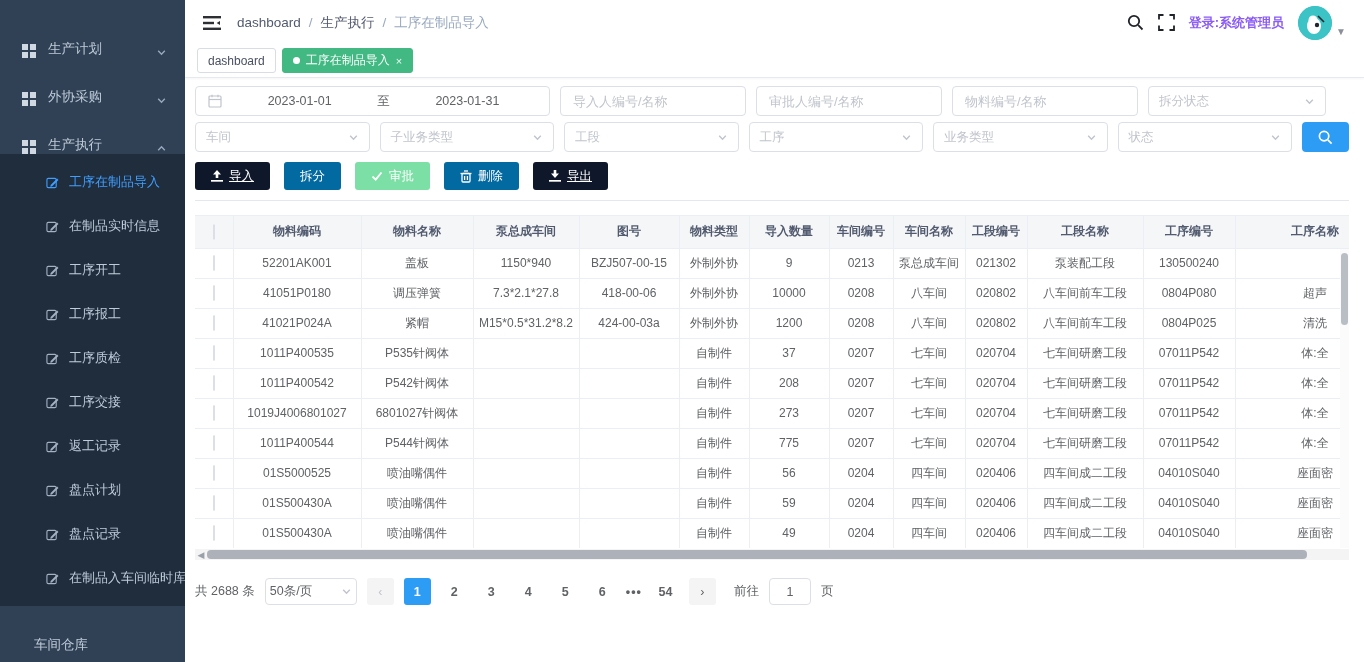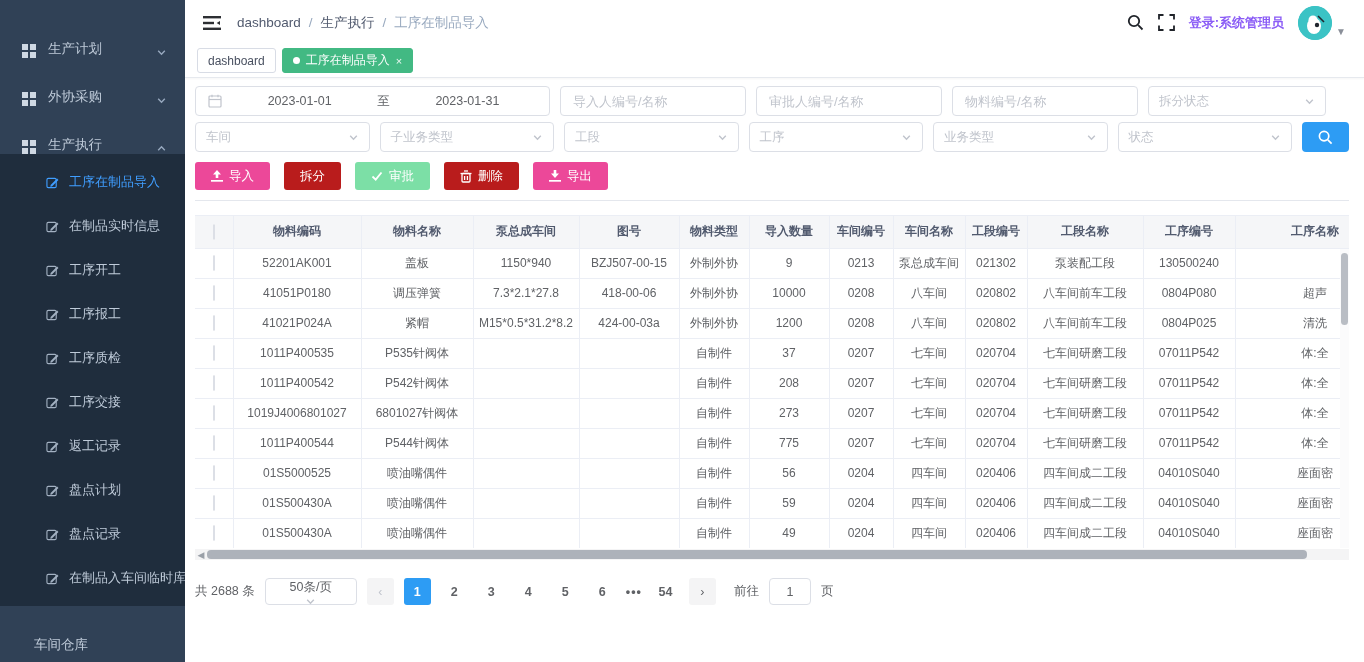--- a/index.html
+++ b/index.html
@@ -55,22 +55,22 @@
   .f-input input { border:none; outline:none; width:100%; font-size:13px; color:#606266; background:transparent; font-family:inherit; }
   .f-input input::placeholder { color:#c0c4cc; }
   .f-select { width:178px; padding:0 10px; justify-content:space-between; cursor:pointer; }
   .f-select .ph { color:#c0c4cc; }
   .f-select .chev { color:#c0c4cc; display:flex; }
   .search-btn { width:48px; height:30px; background:#2d9cf4; border:none; border-radius:4px; color:#fff; display:flex; align-items:center; justify-content:center; cursor:pointer; }
 
   
   .actions { display:flex; gap:14px; margin:10px 0 10px; }
   .btn { height:28px; border:none; border-radius:3px; color:#fff; font-size:12.5px; padding:0 16px; display:flex; align-items:center; gap:6px; cursor:pointer; font-family:inherit; }
-  .btn.warning { background:#ec4899; }
-  .btn.danger-light { background:#b91c1c;align-items:center; }
+  .btn.warning { background:#0f172a;text-decoration:underline; }
+  .btn.danger-light { background:#0369a1;align-items:center; }
   .btn.success-light { background:#7cdfa6; }
   .btn .b-icon { display:flex; }
 
   .divider { border-top:1px solid #e4e7ed; margin:4px 0 14px; }
 
   
   .table-wrap { position:relative; height:333px; overflow:hidden; border-top:1px solid #ebeef5; }
   table { border-collapse:collapse; table-layout:fixed; width:1200px; }
   th, td { border:1px solid #ebeef5; border-top:none; font-size:12px; text-align:center; overflow:hidden; white-space:nowrap; }
   th { height:32px; background:#f5f6f8; color:#515a6e; font-weight:bold; }
@@ -78,21 +78,21 @@
   td:first-child, th:first-child { border-left:none; }
   .cb { width:13px; height:13px; border:1px solid #dcdfe6; border-radius:2px; background:#fff; margin:0 auto; cursor:pointer; }
   .vscroll { position:absolute; top:33px; right:0; bottom:0; width:9px; background:#fbfbfc; }
   .vscroll .vthumb { position:absolute; top:4px; left:1px; width:7px; height:72px; background:#b9bdc4; border-radius:4px; }
   .hscroll { height:11px; margin-top:1px; background:#f4f4f5; position:relative; display:flex; align-items:center; }
   .hscroll .harrow { color:#9aa0a8; font-size:9px; width:12px; text-align:center; }
   .hscroll .hthumb { height:9px; background:#adb2ba; border-radius:4px; width:1100px; }
 
   
   .pager { display:flex; align-items:center; margin-top:18px; gap:10px; color:#606266; font-size:12.5px; }
-  .page-size { width:92px; height:27px; border:1px solid #dcdfe6; border-radius:4px; display:flex; align-items:center; justify-content:space-between; padding:0 4px; color:#606266; cursor:pointer;flex-direction:column; }
+  .page-size { width:92px; height:27px; border:1px solid #dcdfe6; border-radius:4px; display:flex; align-items:center; justify-content:space-between; padding:0 4px; color:#606266; cursor:pointer; }
   .page-size .chev { color:#c0c4cc; display:flex; }
   .pg-btn { min-width:27px; height:27px; border-radius:3px; background:#f4f4f5; display:flex; align-items:center; justify-content:center; color:#606266; cursor:pointer; }
   .pg-btn.disabled { color:#c0c4cc; cursor:default; }
   .pg-num { min-width:27px; height:27px; display:flex; align-items:center; justify-content:center; font-weight:bold; color:#606266; cursor:pointer; border-radius:3px; }
   .pg-num.active { background:#2d9cf4; color:#fff; }
   .pg-more { color:#606266; letter-spacing:1px; font-weight:bold; cursor:pointer; }
   .goto-input { width:42px; height:27px; border:1px solid #dcdfe6; border-radius:4px; text-align:center; font-size:12.5px; color:#606266; outline:none; font-family:inherit; }
 </style>
 </head>
 <body>

